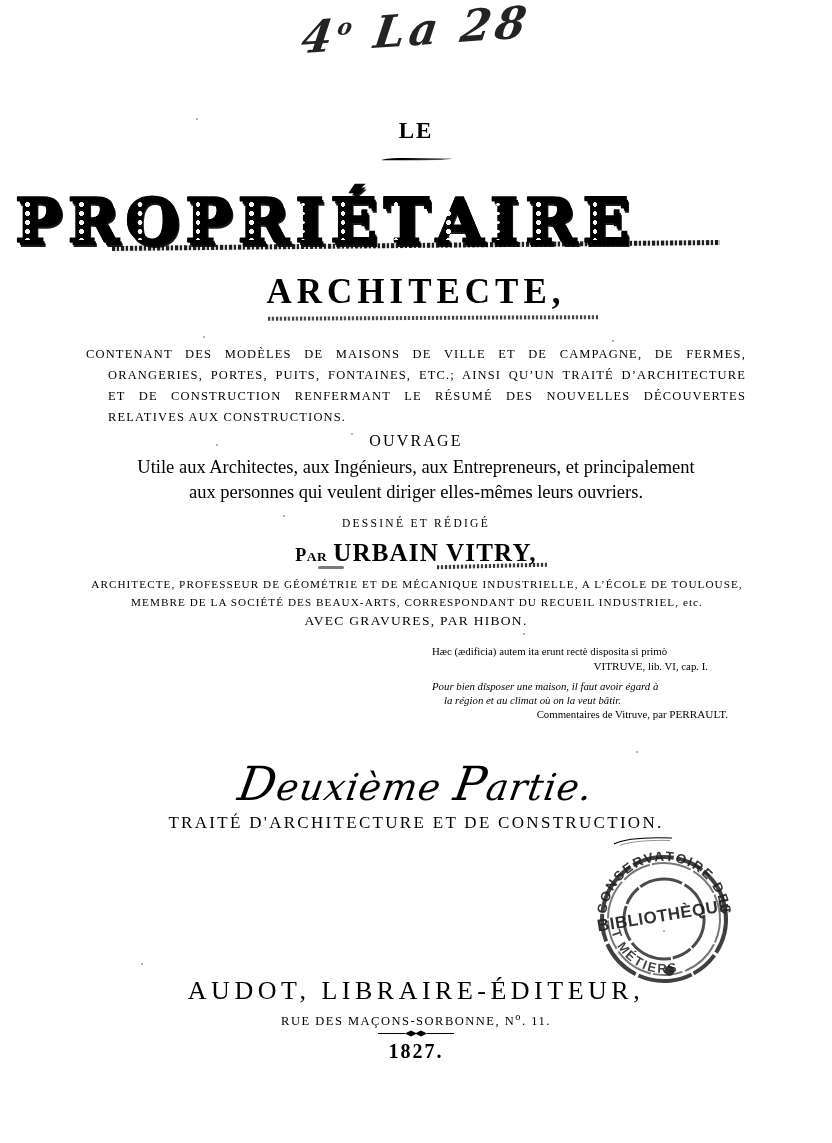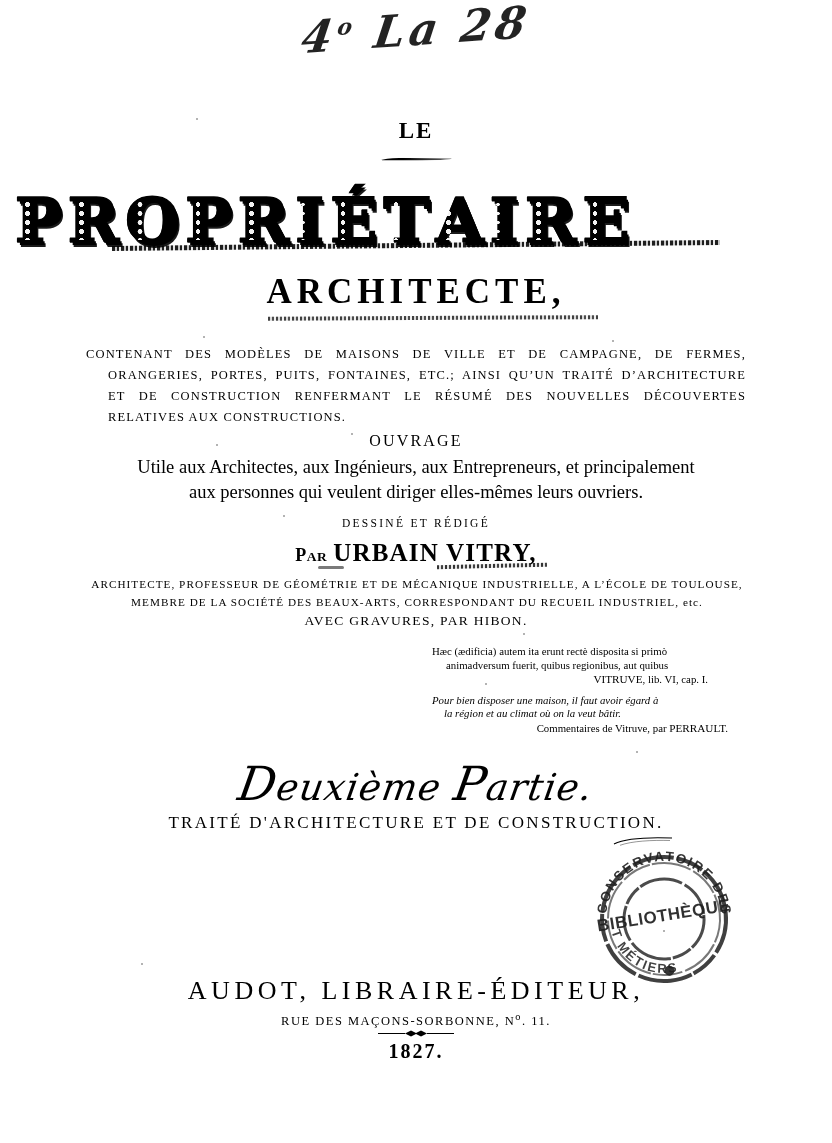--- a/index.html
+++ b/index.html
@@ -432,21 +432,20 @@
 
   <div class="credentials">
     <div>ARCHITECTE, PROFESSEUR DE GÉOMÉTRIE ET DE MÉCANIQUE INDUSTRIELLE, A L’ÉCOLE DE TOULOUSE,</div>
     <div>MEMBRE DE LA SOCIÉTÉ DES BEAUX-ARTS, CORRESPONDANT DU RECUEIL INDUSTRIEL, etc.</div>
   </div>
   <div class="avec-gravures">AVEC GRAVURES, PAR HIBON.</div>
 
   <div class="epigraph">
     <div class="latin">
       <span>Hæc (ædificia) autem ita erunt rectè disposita si primò</span>
-      <span class="ind">animadversum fuerit, quibus regionibus, aut quibus</span>
     </div>
     <div class="src1"><span class="sc">VITRUVE</span><span>, lib. VI, cap. I.</span></div>
     <div class="french">
       <span>Pour bien disposer une maison, il faut avoir égard à</span>
       <span class="ind">la région et au climat où on la veut bâtir.</span>
       <div class="src2"><span>Commentaires de Vitruve, par </span><span class="sc">PERRAULT.</span></div>
     </div>
   </div>
 
   <div class="deuxieme"><span class="cap">D</span><span>euxième </span><span class="cap">P</span><span>artie.</span></div>

